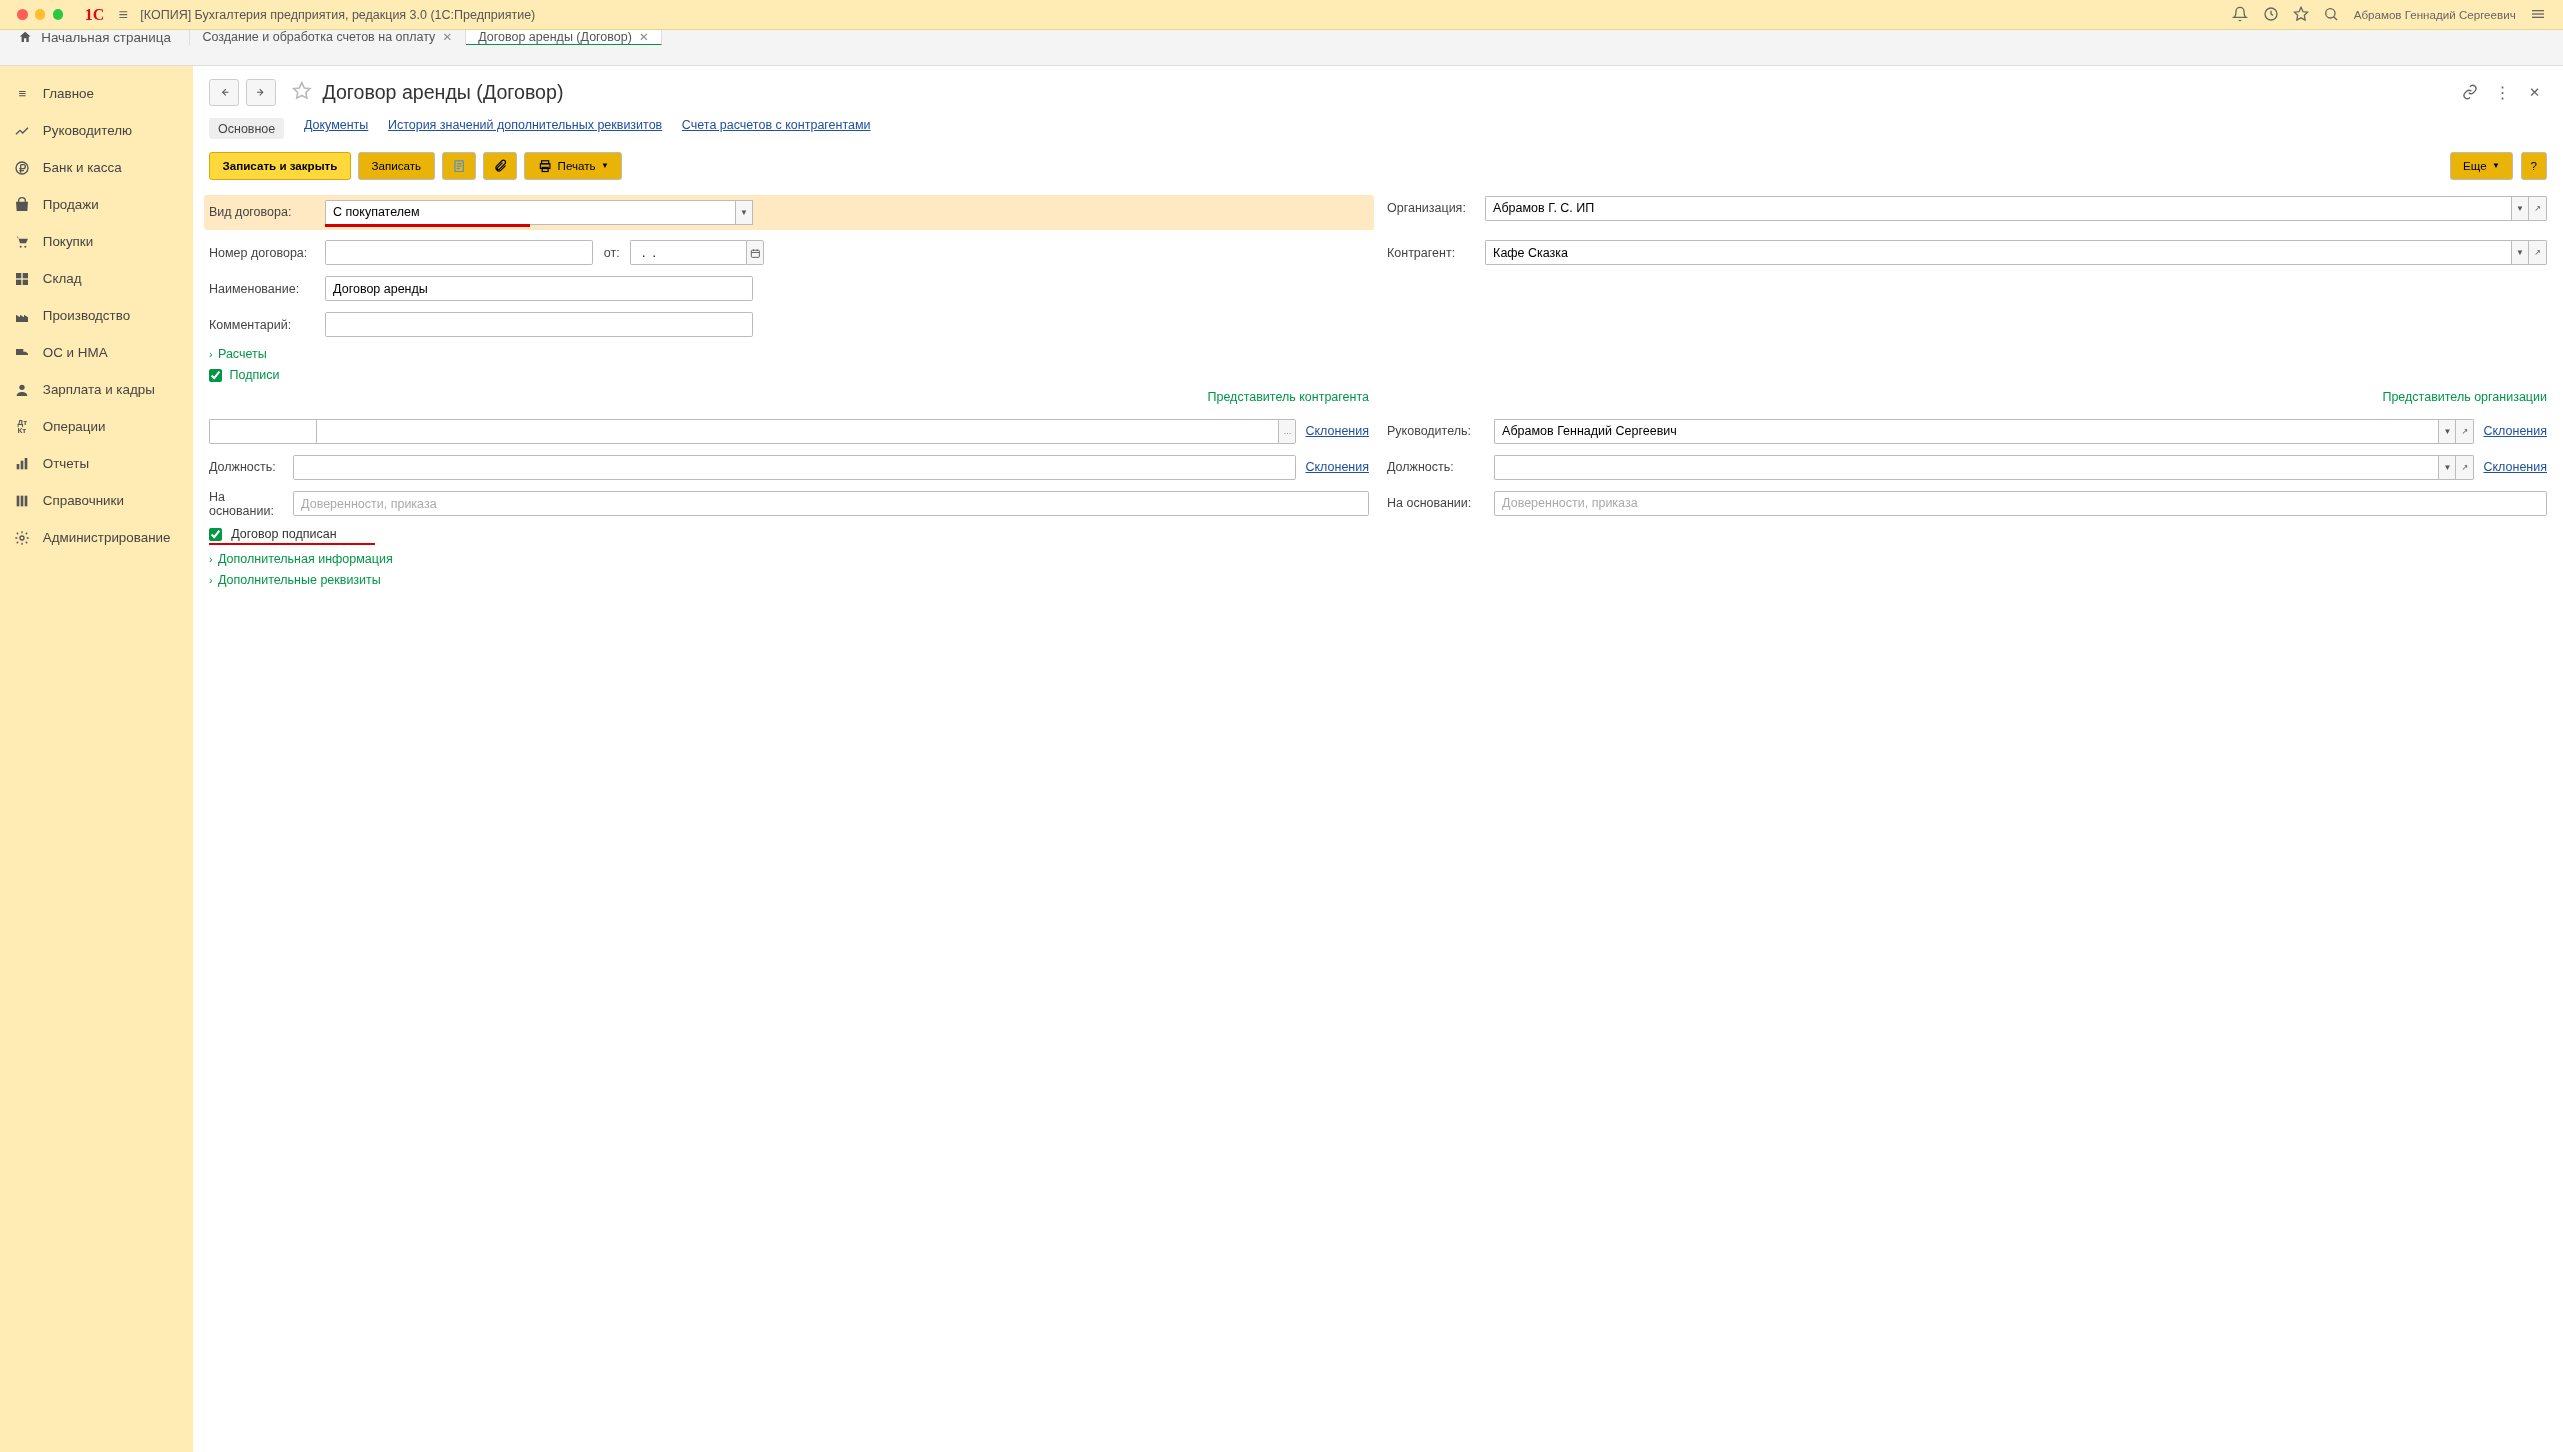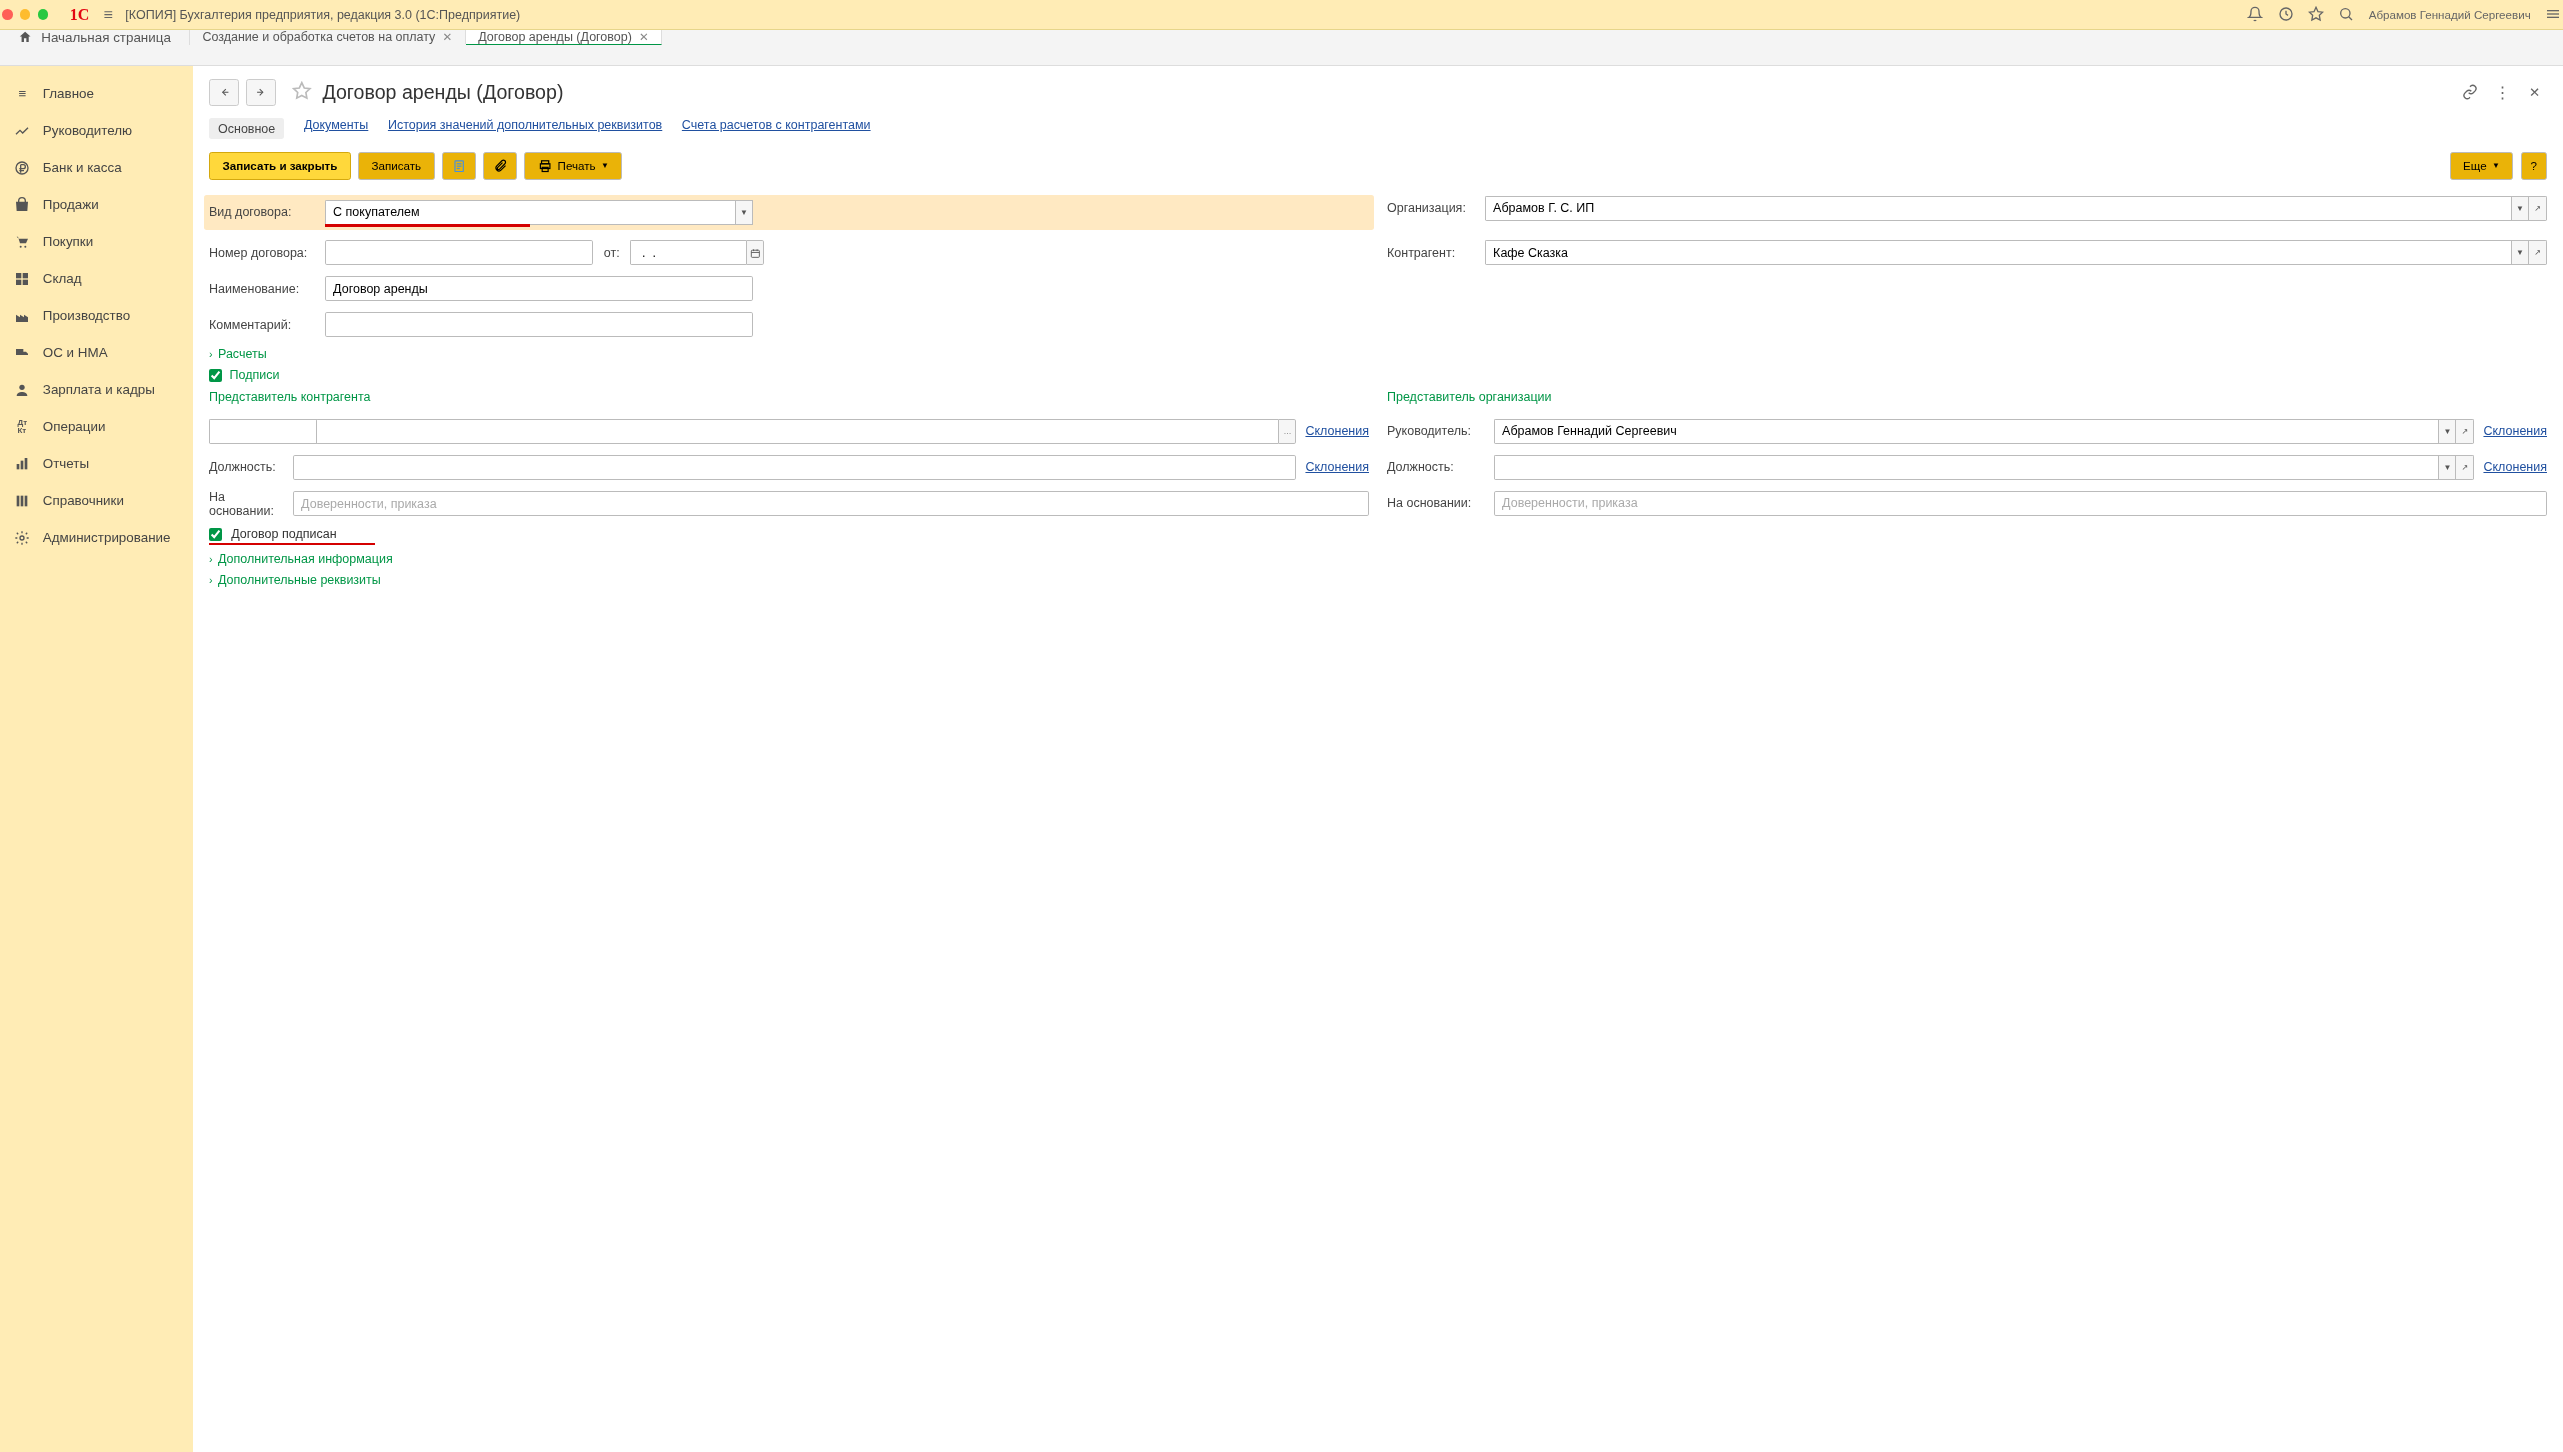--- a/index.html
+++ b/index.html
@@ -1,19 +1,19 @@
 <!DOCTYPE html>
 <html style="font-size:14.3px"><head>
 <meta charset="utf-8">
 <style>
 * { box-sizing: border-box; margin: 0; padding: 0; }
 body { font-family: Arial, sans-serif; font-size: 11.6px; color: #333; background: #fff; overflow: hidden; }
 
 
-.titlebar { height: 30px; background: #ffecb5; display: flex; align-items: center; padding: 0 2px; border-bottom: 0.9px solid #e6d58a; }
+.titlebar { height: 30px; background: #ffecb5; display: flex; align-items: center; padding: 0 17px; border-bottom: 0.9px solid #e6d58a; }
 .traffic { display: flex; gap: 7.1px; margin-right: 21.4px; }
 .traffic span { width: 10.7px; height: 10.7px; border-radius: 50%; display: inline-block; }
 .traffic .r { background: #ff5f57; }
 .traffic .y { background: #febc2e; }
 .traffic .g { background: #28c840; }
 .logo-1c { color: #e30613; font-weight: bold; font-size: 16px; margin-right: 14.3px; font-family: Georgia, serif; }
 .burger { margin-right: 12.5px; color: #666; cursor: pointer; font-size: 16px; }
 .title-text { color: #555; font-size: 12.5px; flex: 1; }
 .titlebar-right { display: flex; align-items: center; gap: 14.3px; color: #666; }
 .titlebar-right svg { width: 16px; height: 16px; }
@@ -69,21 +69,21 @@
 .combo-btn { width: 18px; height: 25px; border: 0.9px solid #bbb; background: #f6f6f6; display: flex; align-items: center; justify-content: center; cursor: pointer; font-size: 8px; color: #555; }
 .combo-btn:last-child { border-radius: 0 1.8px 1.8px 0; }
 .combo-btn + .combo-btn { border-left: none; }
 .red-line { height: 2.7px; background: #d40000; margin-top: -0.9px; width: 205px; margin-left: 0; position: relative; z-index: 2; }
 
 .cols-2 { display: flex; gap: 18px; }
 .col { flex: 1; }
 
 .section-toggle { display: flex; align-items: center; gap: 5.4px; color: #009646; font-size: 12.5px; cursor: pointer; margin-bottom: 7.1px; }
 .section-toggle .chev { font-size: 10.7px; }
-.section-title-green { color: #009646; font-size: 12.5px; margin-bottom: 9px; }
+.section-title-green { color: #009646; font-size: 12.5px; margin-bottom: 9px; text-align: right; }
 
 .checkbox-row { display: flex; align-items: center; gap: 7.1px; font-size: 12.5px; margin-bottom: 7.1px; }
 .checkbox-row input { width: 13.4px; height: 13.4px; accent-color: #009646; }
 
 .link { color: #2050a0; text-decoration: underline; cursor: pointer; font-size: 12.5px; }
 
 .from-label { color: #444; font-size: 12.5px; padding: 0 1.8px; }
 .date-inp { width: 116px; height: 25px; border: 0.9px solid #bbb; border-radius: 1.8px 0 0 1.8px; padding: 0 7.1px; font-size: 12.5px; border-right: none; }
 
 .red-underline { border-bottom: 2.7px solid #d40000; padding-bottom: 1.8px; display: inline-block; }

